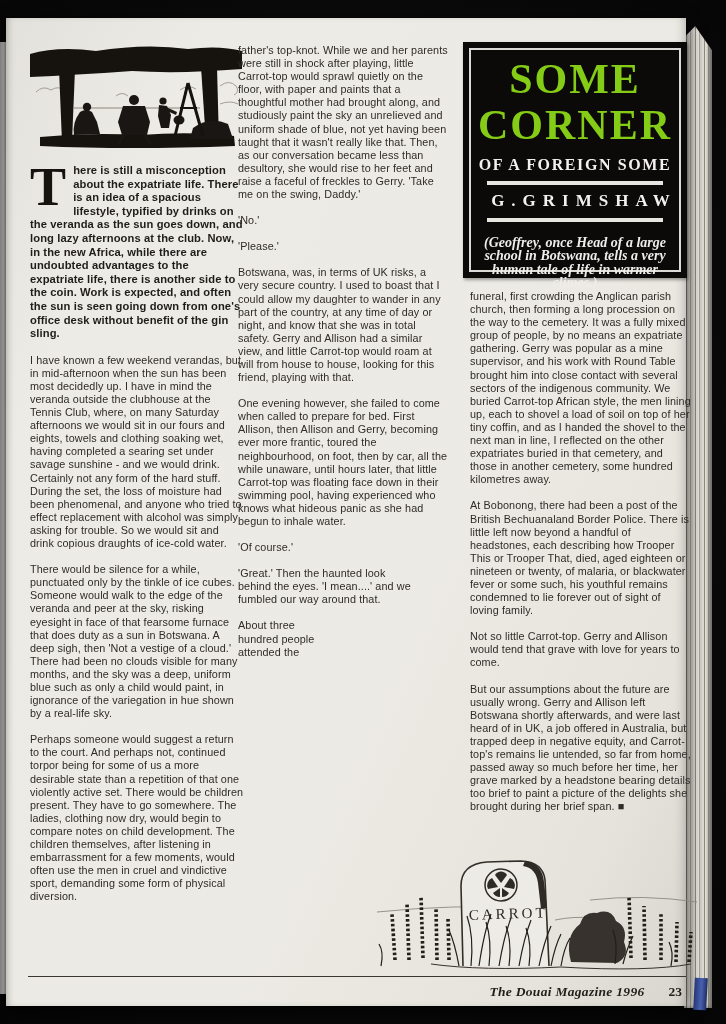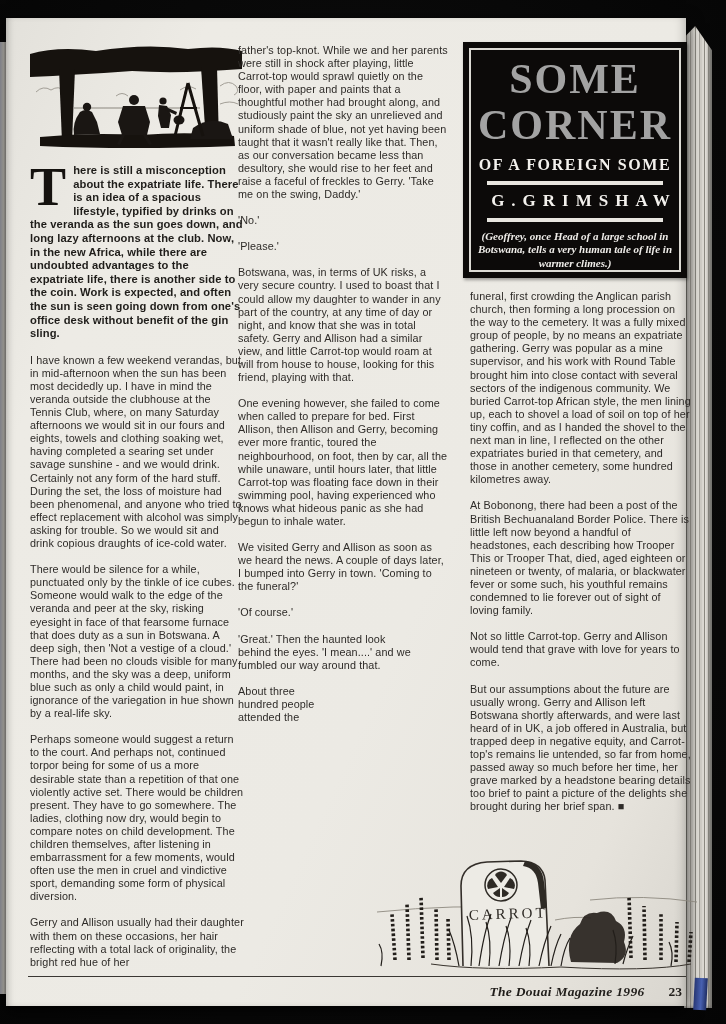--- a/index.html
+++ b/index.html
@@ -54,38 +54,38 @@
   .title-box{
     position:absolute;left:457px;top:24px;width:224px;height:236px;
     background:#0c0a09;box-shadow:1px 2px 3px rgba(0,0,0,.35);
   }
   .title-inner{
     position:absolute;inset:6px;border:2px solid #dcdad4;
     display:flex;flex-direction:column;align-items:center;
     padding:6px 6px 4px 6px;box-sizing:border-box;
   }
   .t-main{
-    font-family:"Liberation Serif",serif;font-weight:bold;color:#a3a3a3;
+    font-family:"Liberation Serif",serif;font-weight:bold;color:#84cc16;
     font-size:42px;line-height:46px;letter-spacing:2px;white-space:nowrap;
   }
   .t-sub{
     font-family:"Liberation Serif",serif;font-weight:bold;color:#f3f1ed;
     font-size:16px;letter-spacing:1.6px;margin-top:8px;white-space:nowrap;
   }
   .rule-double{
     width:90%;height:3px;margin:7px 0 6px 0;
     border-top:2px solid #e8e6e0;border-bottom:2px solid #e8e6e0;
   }
   .t-author{
     font-family:"Liberation Serif",serif;font-weight:bold;color:#f3f1ed;
     font-size:17px;letter-spacing:7px;white-space:nowrap;margin-left:18px;
   }
   .t-blurb{
     font-family:"Liberation Serif",serif;font-weight:bold;font-style:italic;
-    color:#efede9;font-size:11px;line-height:13.4px;text-align:center;margin-top:2px;
+    color:#efede9;font-size:14px;line-height:13.4px;text-align:center;margin-top:8px;
   }
   
   .footer-rule{
     position:absolute;left:22px;top:958px;width:658px;
     border-top:1.6px solid #3a3733;
   }
   .footer{
     position:absolute;left:340px;top:966px;width:336px;
     display:flex;justify-content:flex-end;align-items:center;gap:24px;
     font-family:"Liberation Serif",serif;font-weight:bold;font-size:13.5px;color:#211e1b;
@@ -133,30 +133,28 @@
         <path d="M157,39 L150,71" stroke-width="1.4"></path>
       </g>
     </svg>
   </div>
 
   <div class="col" style="left:24px;top:146px;width:214px;">
     <p class="lead"><span class="dropcap">T</span><span>here is still a misconception about the expatriate life.  There is an idea of a spacious lifestyle, typified by drinks on the veranda as the sun goes down, and long lazy afternoons at the club.   Now, in the new Africa, while there are undoubted advantages to the expatriate life, there is another side to the coin.   Work is expected, and often the sun is seen going down from one's office desk without benefit of the gin sling.</span></p>
     <p>I have known a few weekend verandas, but in mid-afternoon when the sun has been most decidedly up.   I have in mind the veranda outside the clubhouse at the Tennis Club, where, on many Saturday afternoons we would sit in our fours and eights, towels and clothing soaking wet, having completed a searing set under savage sunshine - and we would drink.  Certainly not any form of the hard stuff.  During the set, the loss of moisture had been phenomenal, and anyone who tried to effect replacement with alcohol was simply asking for trouble.   So we would sit and drink copious draughts of ice-cold water.</p>
     <p>There would be silence for a while, punctuated only by the tinkle of ice cubes.   Someone would walk to the edge of the veranda and peer at the sky, risking eyesight in face of that fearsome furnace that does duty as a sun in Botswana.   A deep sigh, then 'Not a vestige of a cloud.'  There had been no clouds visible for many months, and the sky was a deep, uniform blue such as only a child would paint, in ignorance of the variegation in hue shown by a real-life sky.</p>
     <p>Perhaps someone would suggest a return to the court.   And perhaps not, continued torpor being for some of us a more desirable state than a repetition of that one violently active set.  There would be children present.  They have to go somewhere.   The ladies, clothing now dry, would begin to compare notes on child development.   The children themselves, after listening in embarrassment for a few moments, would often use the men in cruel and vindictive sport, demanding some form of physical diversion.</p>
-    <p>Gerry and Allison usually had their daughter with them on these occasions, her hair reflecting with a total lack of originality, the bright red hue of her</p>
   </div>
 
   <div class="col" style="left:232px;top:26px;width:210px;">
     <p>father's top-knot.   While we and her parents were still in shock after playing, little Carrot-top would sprawl quietly on the floor, with paper and paints that a thoughtful mother had brought along, and studiously paint the sky an unrelieved and uniform shade of blue, not yet having been taught that it wasn't really like that.  Then, as our conversation became less than desultory, she would rise to her feet and raise a faceful of freckles to Gerry.  'Take me on the swing, Daddy.'</p>
     <p>'No.'</p>
     <p>'Please.'</p>
     <p>Botswana, was, in terms of UK risks, a very secure country.   I used to boast that I could allow my daughter to wander in any part of the country, at any time of day or night, and know that she was in total safety.   Gerry and Allison had a similar view, and little Carrot-top would roam at will from house to house, looking for this friend, playing with that.</p>
     <p>One evening however, she failed to come when called to prepare for bed.   First Allison, then Allison and Gerry, becoming ever more frantic, toured the neighbourhood, on foot, then by car, all the while unaware, until hours later, that little Carrot-top was floating face down in their swimming pool, having experienced who knows what hideous panic as she had begun to inhale water.</p>
-    <p>We visited Gerry and Allison as soon as we heard the news.   A couple of days later, I bumped into Gerry in town.  'Coming to the funeral?'</p>
     <p>'Of course.'</p>
     <p class="narrow-1">'Great.'   Then the haunted look behind the eyes.   'I mean....'  and we fumbled our way around that.</p>
     <p class="narrow-2">About three hundred people attended the</p>
   </div>
 
   <div class="title-box">
     <div class="title-inner">
       <div class="t-main">SOME</div>
       <div class="t-main">CORNER</div>
       <div class="t-sub">OF A FOREIGN SOME</div>

